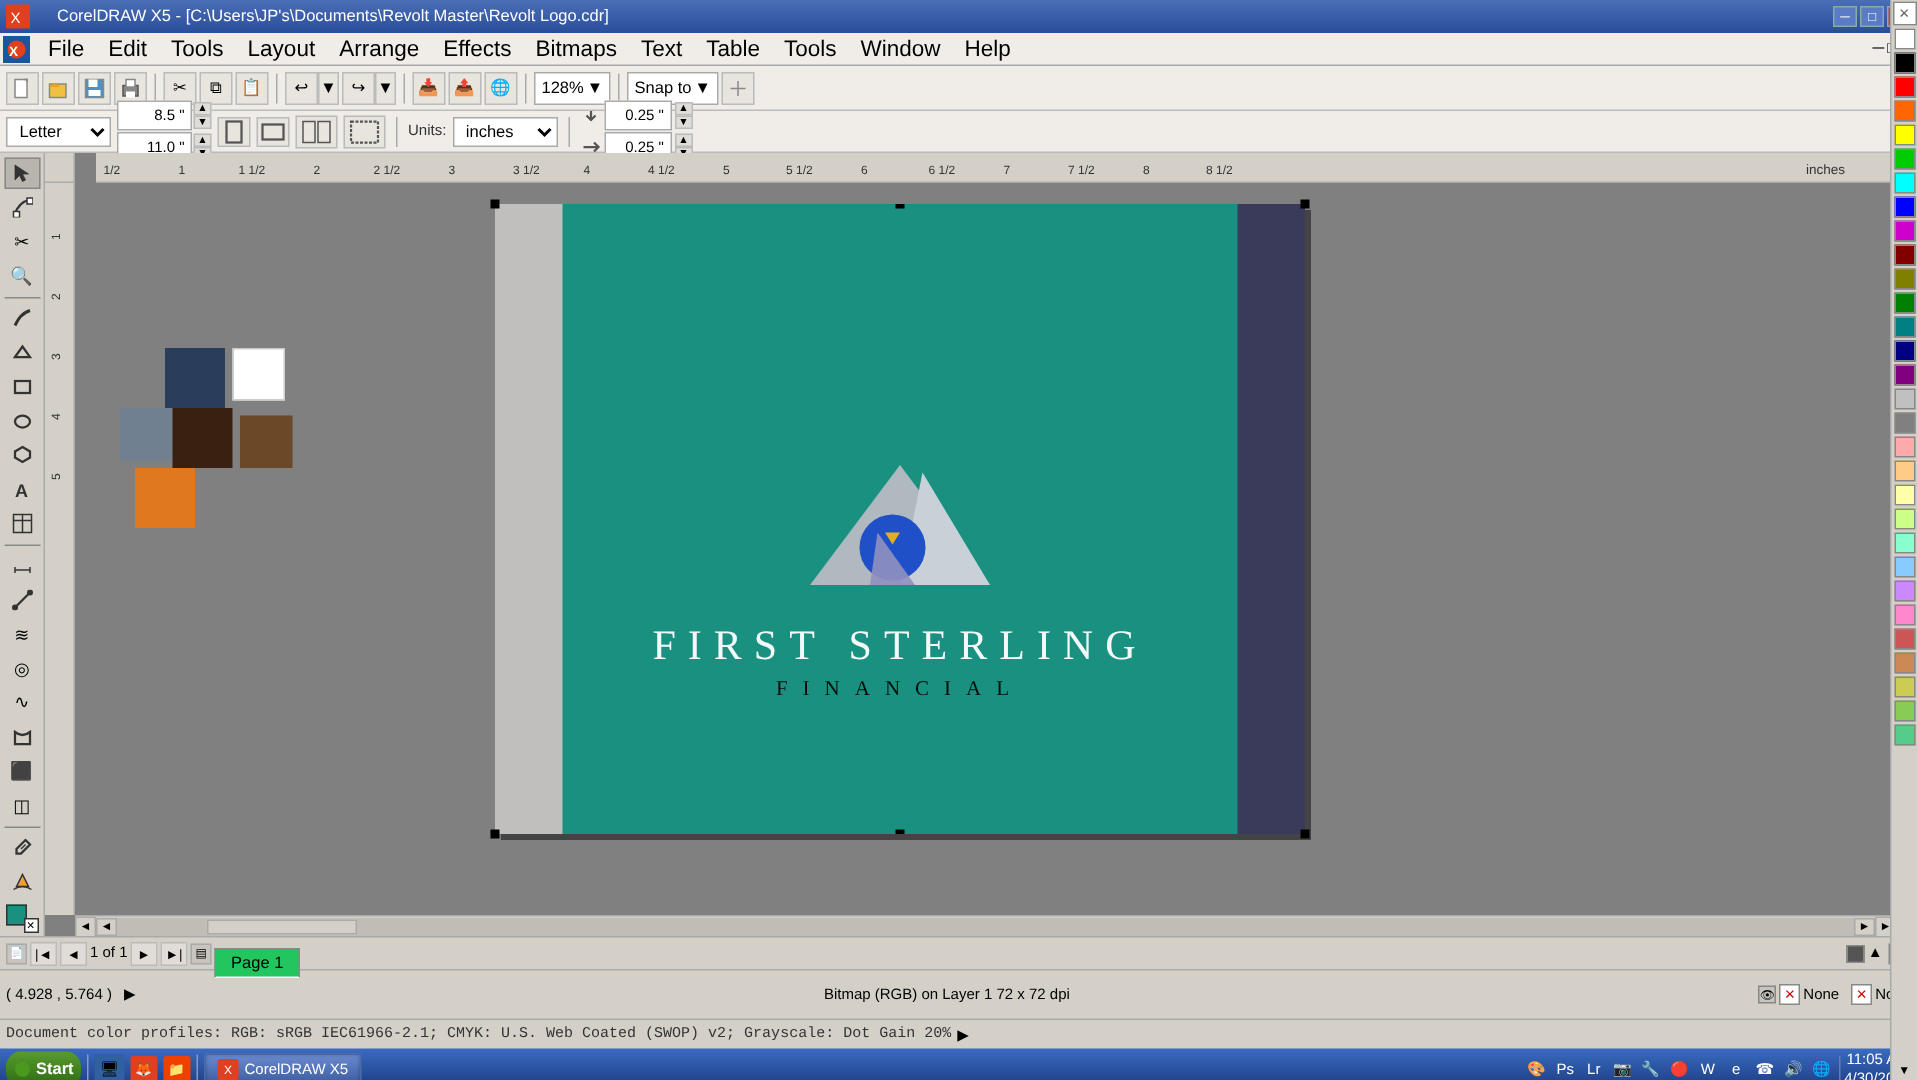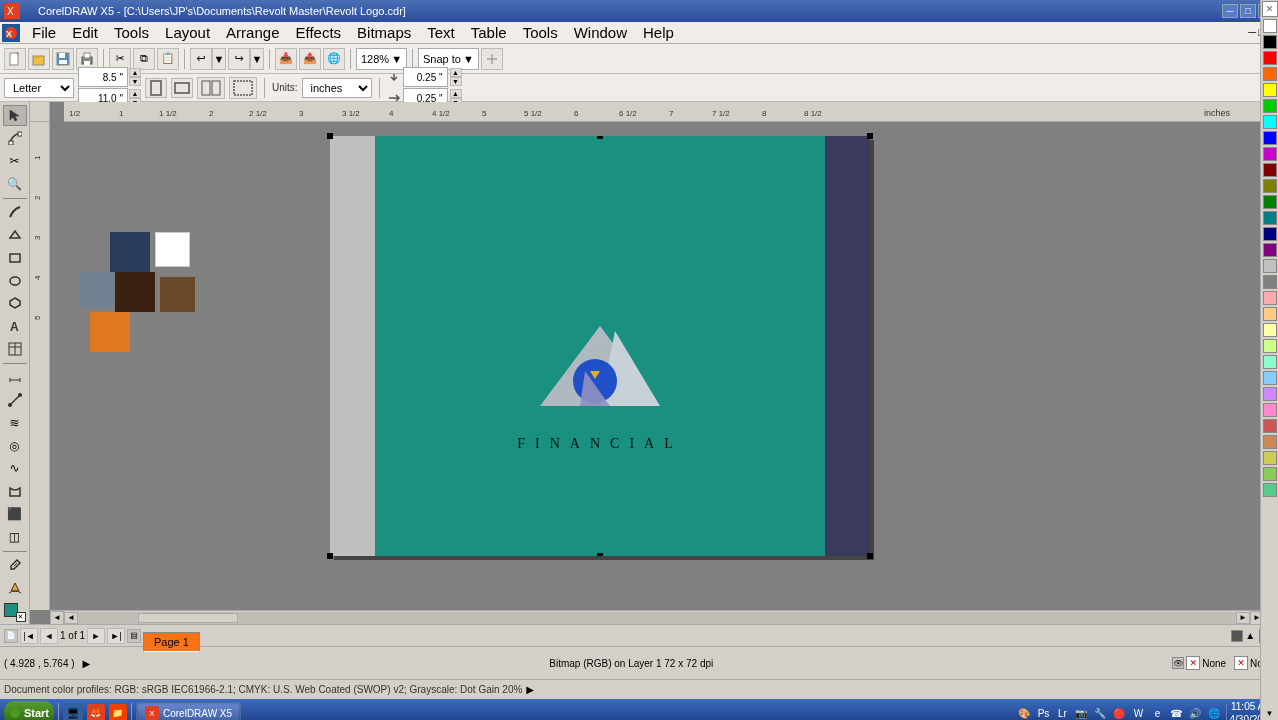--- a/index.html
+++ b/index.html
@@ -38,21 +38,21 @@
     
     #canvas-wrapper { flex: 1; background: #808080; overflow: hidden; position: relative; }
 
     
     #color-palette { width: 18px; position: absolute; right: 0; top: 0; bottom: 0; background: #d4d0c8; border-left: 1px solid #aaa; display: flex; flex-direction: column; }
 
     
     #page-nav { height: 28px; background: #d4d0c8; border-top: 1px solid #aaa; display: flex; align-items: center; padding: 0 4px; gap: 4px; font-size: 11px; }
     .page-btn { width: 18px; height: 16px; background: #e0ddd8; border: 1px solid #bbb; display: flex; align-items: center; justify-content: center; font-size: 9px; cursor: pointer; }
     .page-tab { height: 20px; padding: 0 10px; background: #d4d0c8; border: 1px solid #888; display: flex; align-items: center; font-size: 11px; cursor: pointer; }
-    .page-tab.active { background: #f97316; border-bottom: 1px solid white; margin-top: 12px; }
+    .page-tab.active { background: #22c55e; border-bottom: 1px solid white; margin-top: 12px; }
 
     
     #taskbar { height: 28px; background: linear-gradient(to bottom, #3a6bc0, #1a3a80); display: flex; align-items: center; padding: 0 4px; gap: 2px; }
     .taskbar-start { width: 50px; height: 24px; background: linear-gradient(to bottom, #5a9a30, #2a6a10); border-radius: 10px; display: flex; align-items: center; justify-content: center; color: white; font-size: 11px; font-weight: bold; cursor: pointer; }
     .taskbar-item { height: 22px; padding: 0 8px; background: linear-gradient(to bottom, #5a7bc0, #2a4b90); border: 1px solid #4a6aaa; display: flex; align-items: center; font-size: 10px; color: white; cursor: pointer; gap: 4px; border-radius: 2px; }
     .taskbar-right { margin-left: auto; display: flex; align-items: center; gap: 4px; color: white; font-size: 10px; }
     .sys-tray-icon { width: 16px; height: 16px; display: flex; align-items: center; justify-content: center; font-size: 10px; cursor: pointer; }
     .clock { color: white; font-size: 10px; text-align: center; line-height: 1.3; }
 
     .scroll-btn { width: 14px; height: 14px; background: #d4d0c8; border: 1px solid #aaa; display: flex; align-items: center; justify-content: center; font-size: 8px; cursor: pointer; }
@@ -418,20 +418,21 @@
               <polygon points="85,10 130,85 70,85" fill="#c8d0d8" stroke="none"></polygon>
 
               <circle cx="65" cy="60" r="22" fill="#2050c8"></circle>
 
               <polygon points="50,85 80,85 55,50" fill="#9090c0" opacity="0.9" stroke="none"></polygon>
 
               <polygon points="65,58 70,50 60,50" fill="#e0b020"></polygon>
             </svg>
           </div>
 
+          <div style="color:white;font-size:28px;font-weight:300;letter-spacing:8px;font-family:Georgia,serif;text-align:center;opacity:0.95;">FIRST STERLING</div>
 
           <div style="color:#000000;font-size:14px;letter-spacing:10px;font-family:Georgia,serif;text-align:center;opacity:0.9;margin-top:5px;">FINANCIAL</div>
 
         </div>
 
         <div style="position:absolute;bottom:-3px;left:50%;transform:translateX(-50%);width:6px;height:6px;background:#000;"></div>
         <div style="position:absolute;top:-3px;left:50%;transform:translateX(-50%);width:6px;height:6px;background:#000;"></div>
       </div>
 
       <div style="position:absolute;top:11px;left:277px;width:6px;height:6px;background:#000;"></div>
@@ -537,21 +538,21 @@
     <div style="width:14px;height:14px;background:white;border:1px solid #888;display:flex;align-items:center;justify-content:center;font-size:9px;color:#c00;">✕</div>
     <span>None</span>
   </div>
   <div style="display:flex;align-items:center;gap:2px;">
     <div style="width:14px;height:14px;background:white;border:1px solid #888;display:flex;align-items:center;justify-content:center;font-size:9px;color:#c00;">✕</div>
     <span>None</span>
   </div>
 </div>
 
 <div style="height:20px;background:#d4d0c8;border-top:1px solid #aaa;display:flex;align-items:center;padding:0 4px;font-size:10px;">
-  <span style="color:#333;">Document color profiles: RGB: sRGB IEC61966-2.1; CMYK: U.S. Web Coated (SWOP) v2; Grayscale: Dot Gain 20%</span>
+  <span style="color:#333;font-family:Liberation Mono, monospace;">Document color profiles: RGB: sRGB IEC61966-2.1; CMYK: U.S. Web Coated (SWOP) v2; Grayscale: Dot Gain 20%</span>
   <div style="margin-left:4px;cursor:pointer;">▶</div>
 </div>
 
 <div id="taskbar" style="height:28px;background:linear-gradient(to bottom,#3a6bc0,#1a3a80);display:flex;align-items:center;padding:0 4px;gap:4px;">
   <div class="taskbar-start">
     <svg width="12" height="12" viewBox="0 0 12 12" style="margin-right:3px;">
         <circle cx="6" cy="6" r="5" fill="#4a9a20"></circle>
       </svg>
     <span>Start</span>
   </div>

